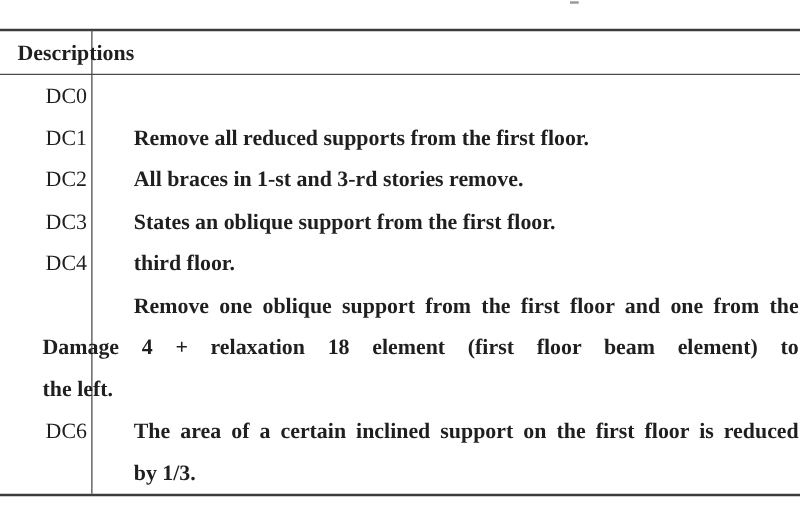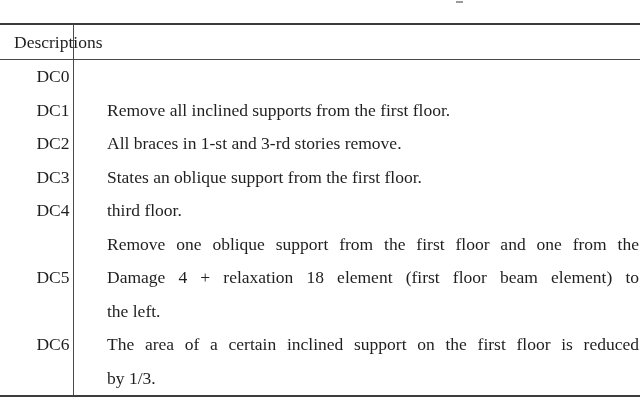--- a/index.html
+++ b/index.html
@@ -24,21 +24,21 @@
     display:flex;line-height:34px;
   }
   .table-body{position:absolute;top:60px;left:0;width:640px;margin-left:20px;}
   .row{display:flex;}
   .cell-state{
     flex:0 0 auto;width:73px;box-sizing:border-box;
     padding-right:7px;text-align:center;line-height:33.5px;
   }
   .cell-desc{
     flex:1 1 auto;box-sizing:border-box;
-    padding-left:14px;padding-right:21px;
+    padding-left:14px;padding-right:21px;font-weight:bold;
   }
   .line{line-height:33.5px;}
   .header-row .cell-desc{padding-left:14px;}
   .stretch{text-align:justify;text-align-last:justify;}
 </style>
 </head>
 <body>
 
 <div class="page">
 
@@ -54,21 +54,21 @@
     <div class="cell-desc">Descriptions</div>
   </div>
 
   <div class="table-body">
       <div class="row">
         <div class="cell-state">DC0</div>
       </div>
       <div class="row">
         <div class="cell-state">DC1</div>
         <div class="cell-desc">
-          <div class="line">Remove all inclined supports from the first floor.</div>
+          <div class="line">Remove all reduced supports from the first floor.</div>
         </div>
       </div>
       <div class="row">
         <div class="cell-state">DC2</div>
         <div class="cell-desc">
           <div class="line">All braces in 1-st and 3-rd stories remove.</div>
         </div>
       </div>
       <div class="row">
         <div class="cell-state">DC3</div>
@@ -77,21 +77,20 @@
         </div>
       </div>
       <div class="row">
         <div class="cell-state">DC4</div>
         <div class="cell-desc">
           <div class="line">third floor.</div>
           <div class="line stretch">Remove one oblique support from the first floor and one from the</div>
         </div>
       </div>
       <div class="row">
-        <div class="cell-state">DC5</div>
         <div class="cell-desc">
           <div class="line stretch">Damage 4 + relaxation 18 element (first floor beam element) to</div>
           <div class="line">the left.</div>
         </div>
       </div>
       <div class="row">
         <div class="cell-state">DC6</div>
         <div class="cell-desc">
           <div class="line stretch">The area of a certain inclined support on the first floor is reduced</div>
           <div class="line">by 1/3.</div>

